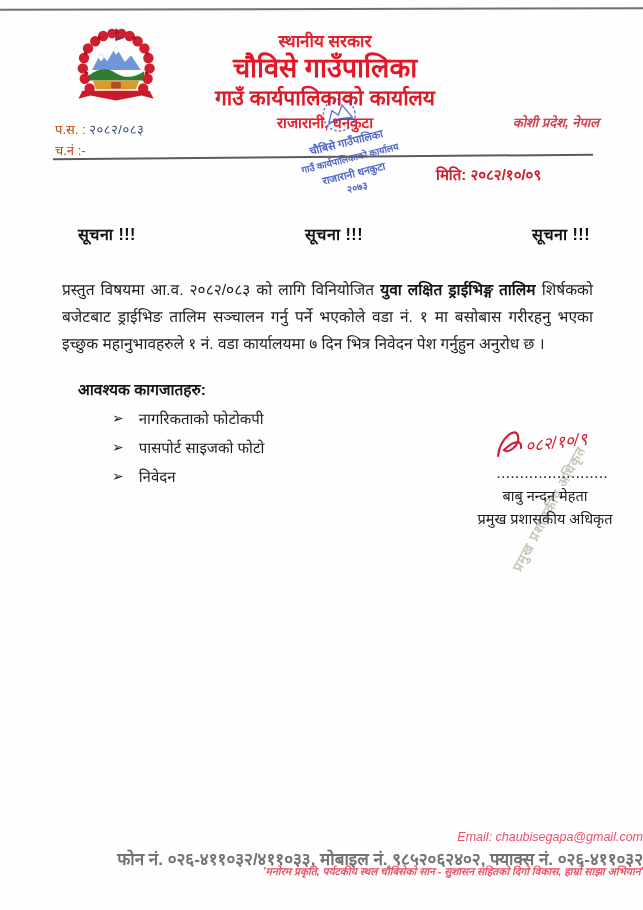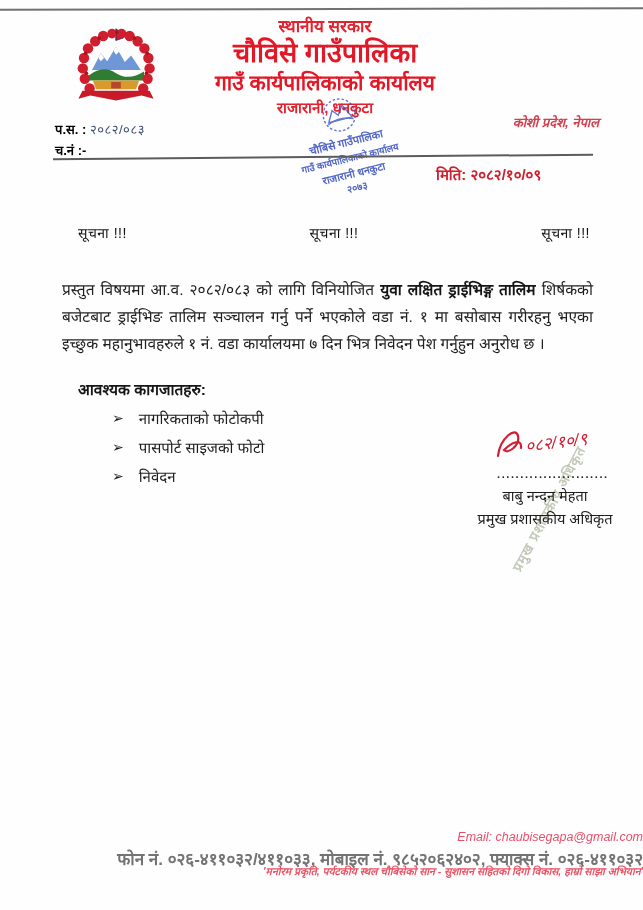--- a/index.html
+++ b/index.html
@@ -5,36 +5,36 @@
   html,body{margin:0;padding:0;background:#9a9a9a;}
   .page{
     position:relative;width:643px;height:910px;margin:0 auto;
     background:#fefefe;overflow:hidden;
     font-family:"Liberation Sans","DejaVu Sans",sans-serif;
   }
   .abs{position:absolute;}
   
   .top-edge{left:0;top:8px;width:643px;height:2px;background:#4d4d52;transform:rotate(-0.15deg);opacity:.8;}
   
-  .letterhead{left:160px;top:17px;width:330px;text-align:center;line-height:1.12;}
+  .letterhead{left:160px;top:32px;width:330px;text-align:center;line-height:1.12;}
   .lh-govt{font-size:17px;font-weight:bold;color:#e5212e;}
   .lh-muni{font-size:27px;font-weight:bold;color:#e31726;margin-top:2px;}
   .lh-office{font-size:21px;font-weight:bold;color:#e31726;margin-top:3px;}
   .lh-addr{font-size:15px;font-weight:bold;color:#e5212e;margin-top:5px;}
   .province{right:44px;top:113px;font-size:13px;font-weight:bold;font-style:italic;color:#d2404f;}
   .ref-line{left:55px;font-size:13px;}
-  .ref-label{color:#000000;font-weight:bold;}
+  .ref-label{color:#c2410c;font-weight:normal;}
   .ref-value{color:#3c4d70;font-weight:normal;letter-spacing:.5px;}
   .rule{left:53px;top:156px;width:540px;height:2px;background:#5c5c5c;transform:rotate(-0.5deg);}
   .date-line{left:436px;top:164px;font-size:15px;font-weight:bold;color:#d01f2e;}
   
   .stamp{left:283px;top:90px;transform:rotate(-14deg);opacity:.88;}
   
   .headings{left:78px;top:223px;width:512px;display:flex;justify-content:space-between;}
-  .heading{font-size:14px;font-weight:normal;color:#121212;letter-spacing:.5px;}
+  .heading{font-size:16px;font-weight:bold;color:#121212;letter-spacing:.5px;}
   
   .body-par{left:62px;top:276px;width:531px;font-size:15.5px;line-height:27px;color:#1f1f1f;text-align:justify;}
   .body-par b{font-weight:bold;color:#151515;}
   .docs-heading{left:78px;top:378px;font-size:15.5px;font-weight:bold;color:#161616;text-align:center;}
   .doc-list{left:112px;top:408px;}
   .doc-item{display:flex;align-items:center;gap:15px;margin-bottom:9px;}
   .doc-bullet{font-size:14px;color:#1a1a1a;}
   .doc-text{font-size:15px;color:#1c1c1c;}
   
   .sig-scribble{left:488px;top:418px;}

